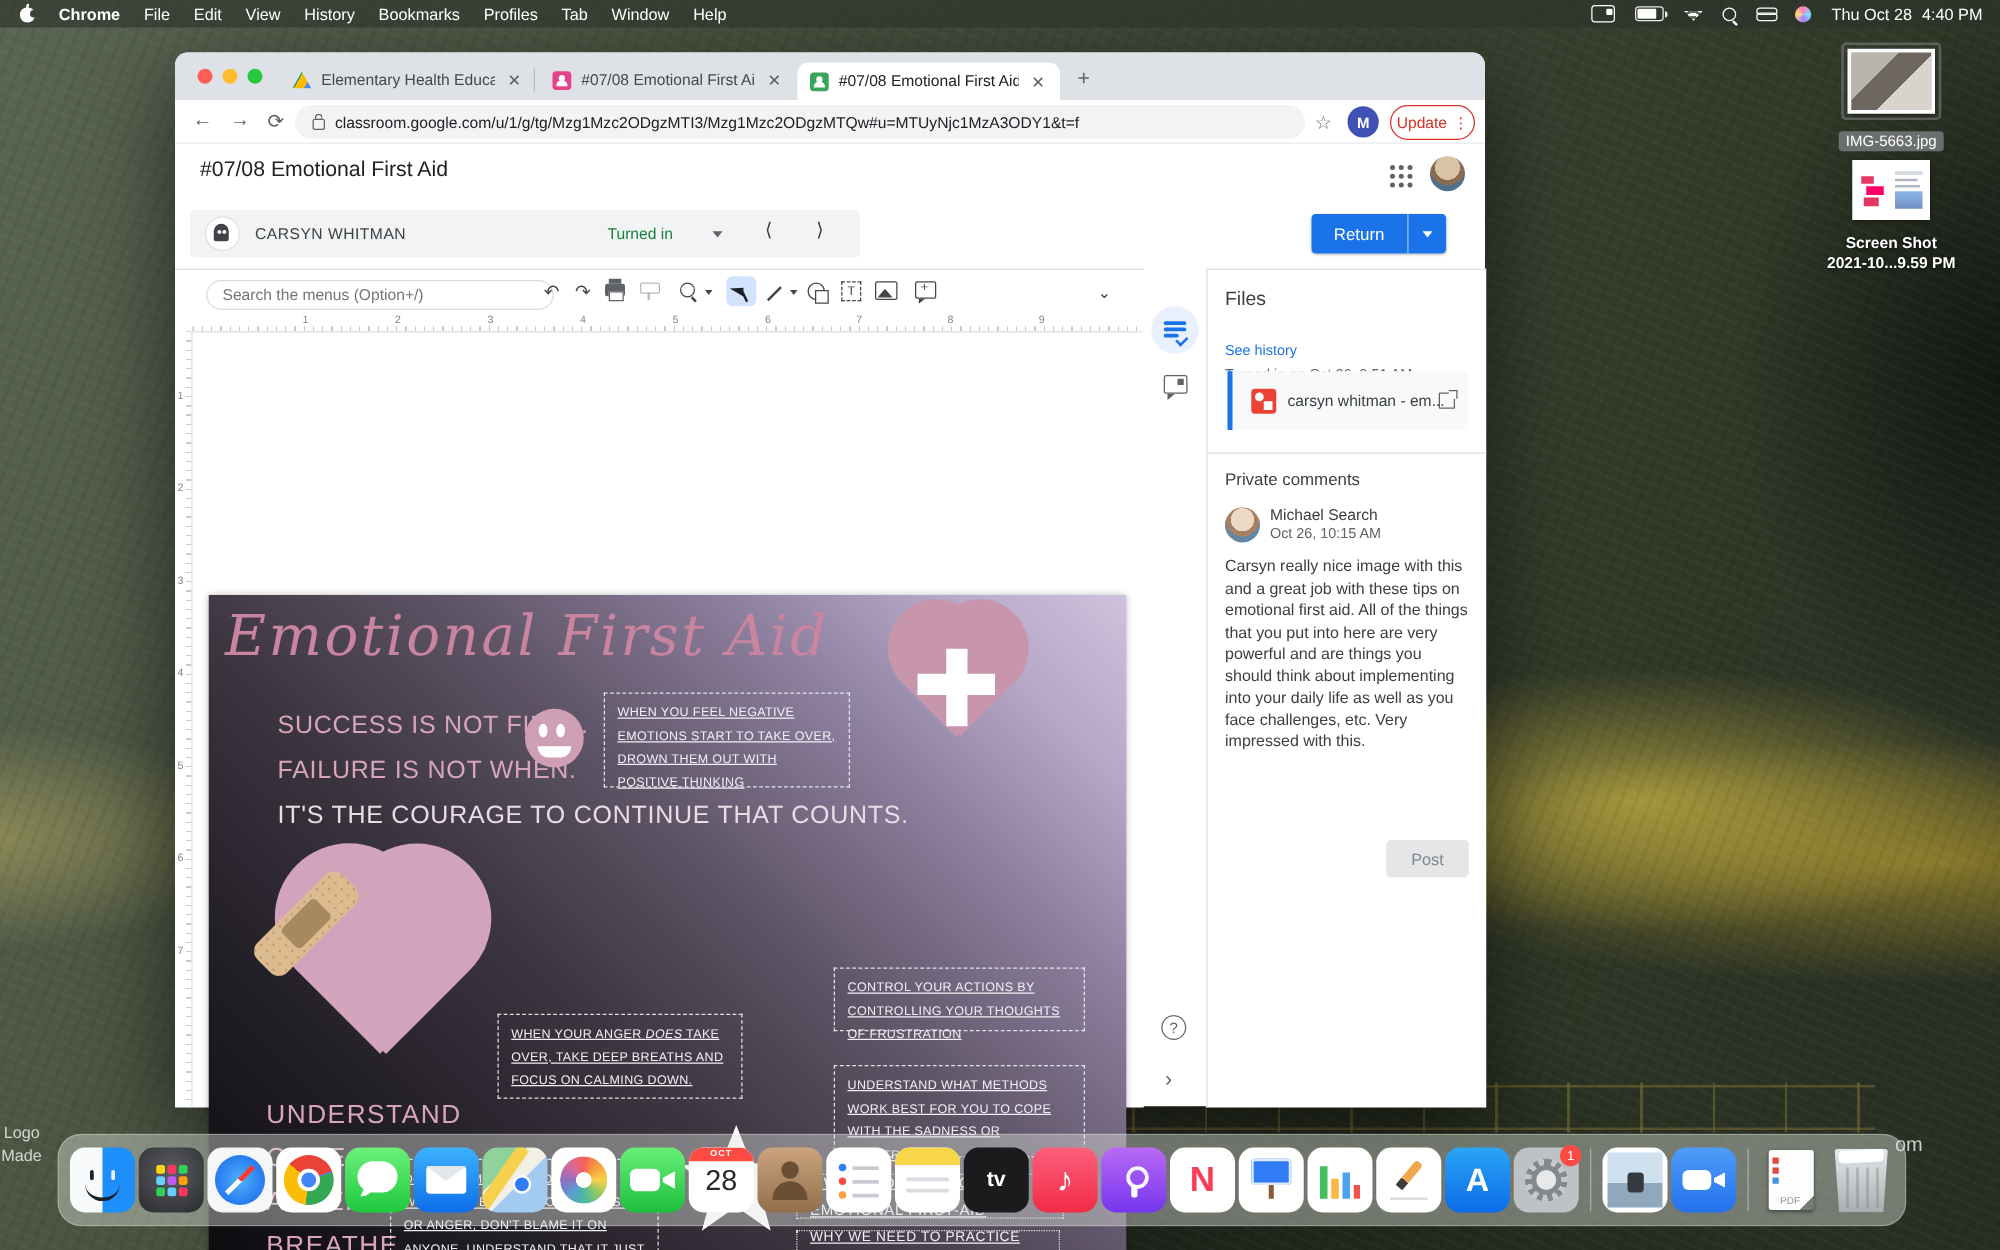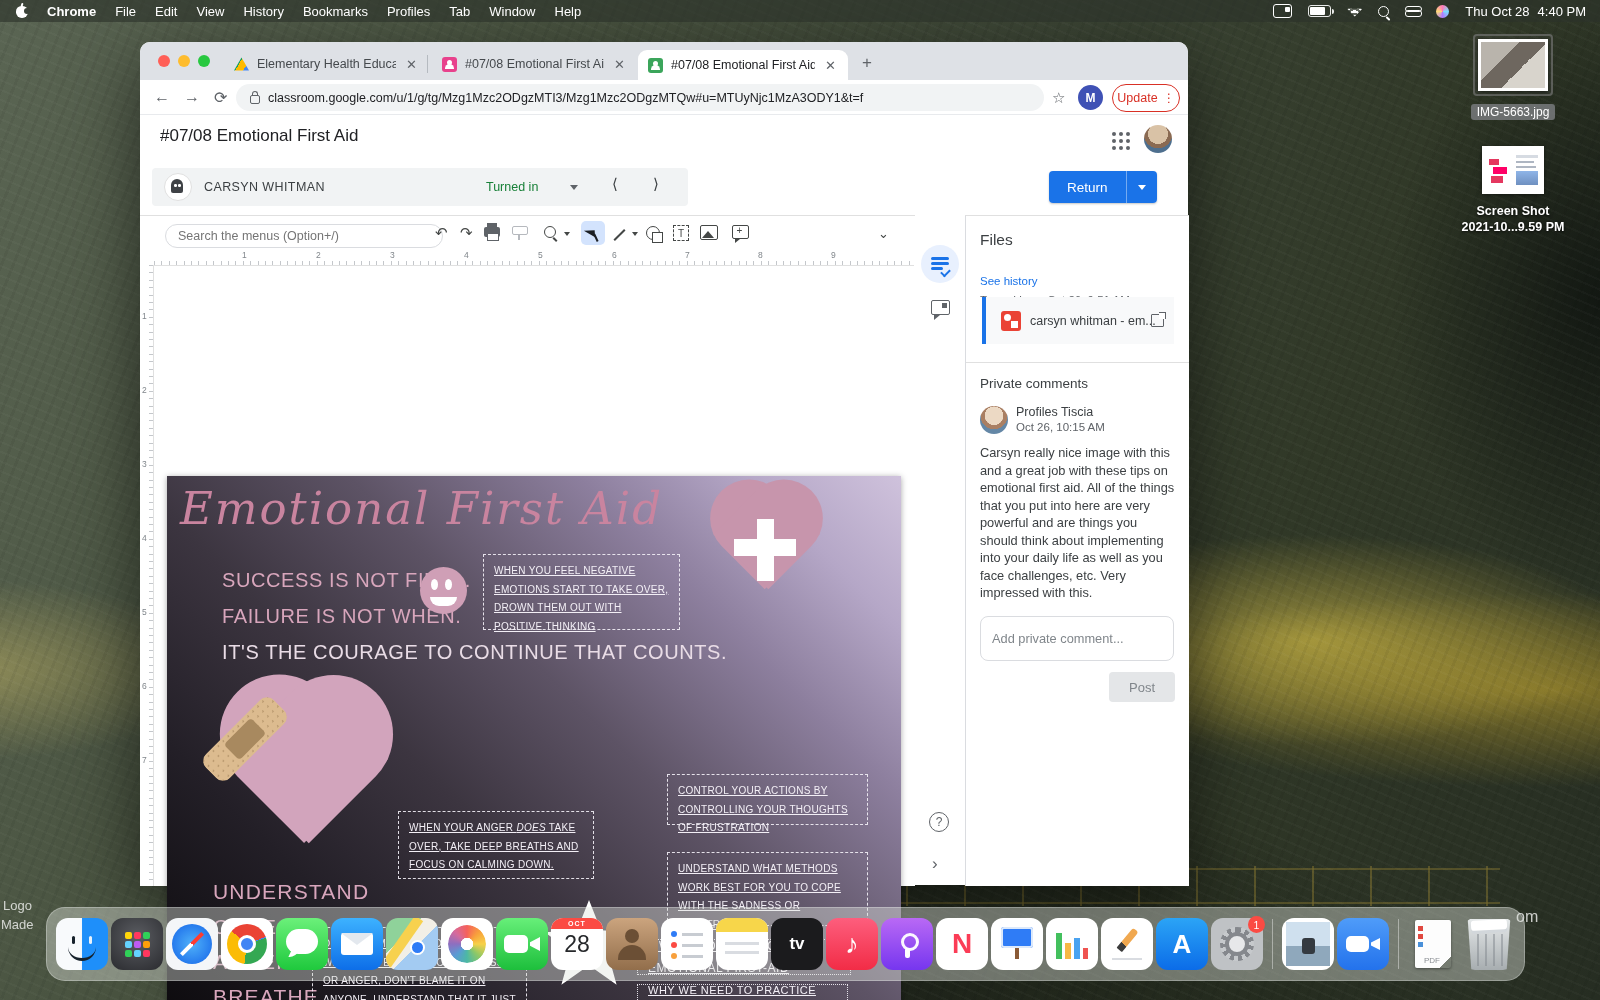--- a/index.html
+++ b/index.html
@@ -324,21 +324,21 @@
         <span>Thu Oct 28</span>
         <span>4:40 PM</span>
       </span>
     </div>
   </div>
 
   <div class="dicon sel" style="left:1463px;top:34px;width:100px;">
     <span class="thumbwrap" style="display:inline-block;"><span class="thumb dthumb1" style="display:block;"></span></span><br>
     <span class="dlabel-sel">IMG-5663.jpg</span>
   </div>
-  <div class="dicon" style="left:1458px;top:128px;width:110px;margin-top:18px;">
+  <div class="dicon" style="left:1458px;top:128px;width:110px;">
     <span class="thumb dthumb2" style="display:inline-block;"></span>
     <div class="dlabel-w">
       <div>Screen Shot</div>
       <div>2021-10...9.59 PM</div>
     </div>
   </div>
 
   <div class="win">
 
     <div class="tabstrip">
@@ -497,24 +497,23 @@
       <div class="rp-link">See history</div>
       <div class="filerow">
         <span class="bluebar"></span>
         <span class="drawicon"></span>
         <span class="filename">carsyn whitman - em...</span>
         <span class="extlink"></span>
       </div>
       <div class="rp-div"></div>
       <div class="rp-h2">Private comments</div>
       <div class="cavatar"></div>
-      <div class="cauthor">Profiles Tiscia</div>
+      <div class="cauthor">Michael Search</div>
       <div class="ctime">Oct 26, 10:15 AM</div>
       <div class="cbody">Carsyn really nice image with this and a great job with these tips on emotional first aid. All of the things that you put into here are very powerful and are things you should think about implementing into your daily life as well as you face challenges, etc. Very impressed with this.</div>
-      <input class="cinput" placeholder="Add private comment..." style="">
       <div class="postbtn">Post</div>
     </div>
   </div>
 
   <div class="dock">
     <div class="dk dk-finder" title="Finder"></div>
     <div class="dk dk-launchpad" title="Launchpad"></div>
     <div class="dk dk-safari" title="Safari"></div>
     <div class="dk dk-chrome" title="Chrome"></div>
     <div class="dk dk-messages" title="Messages"></div>

